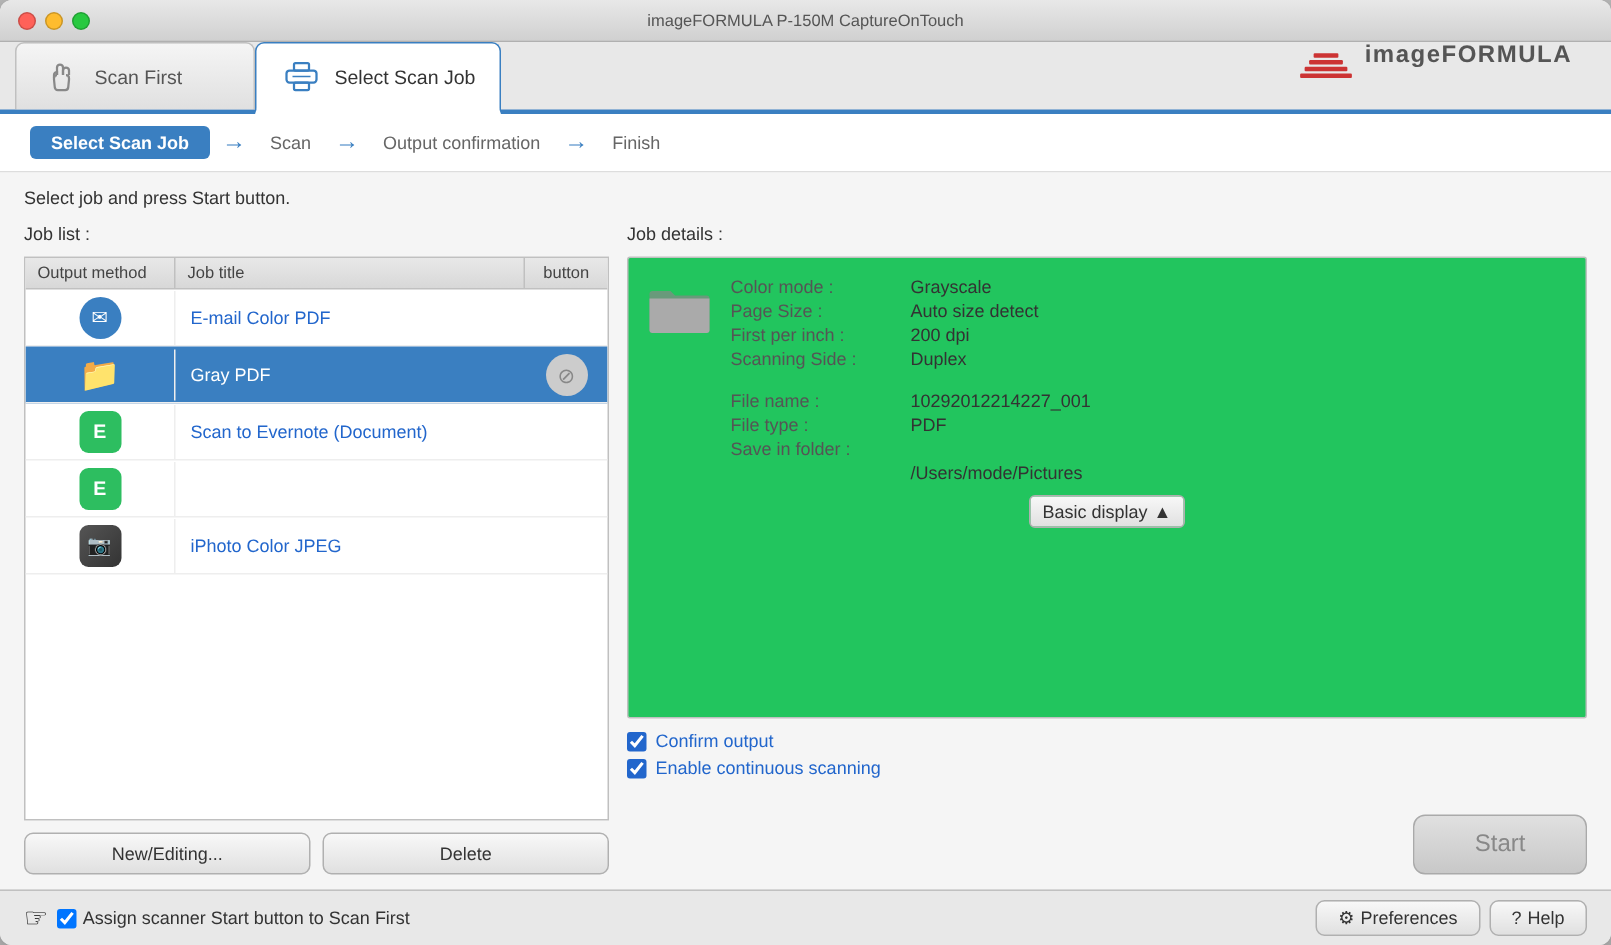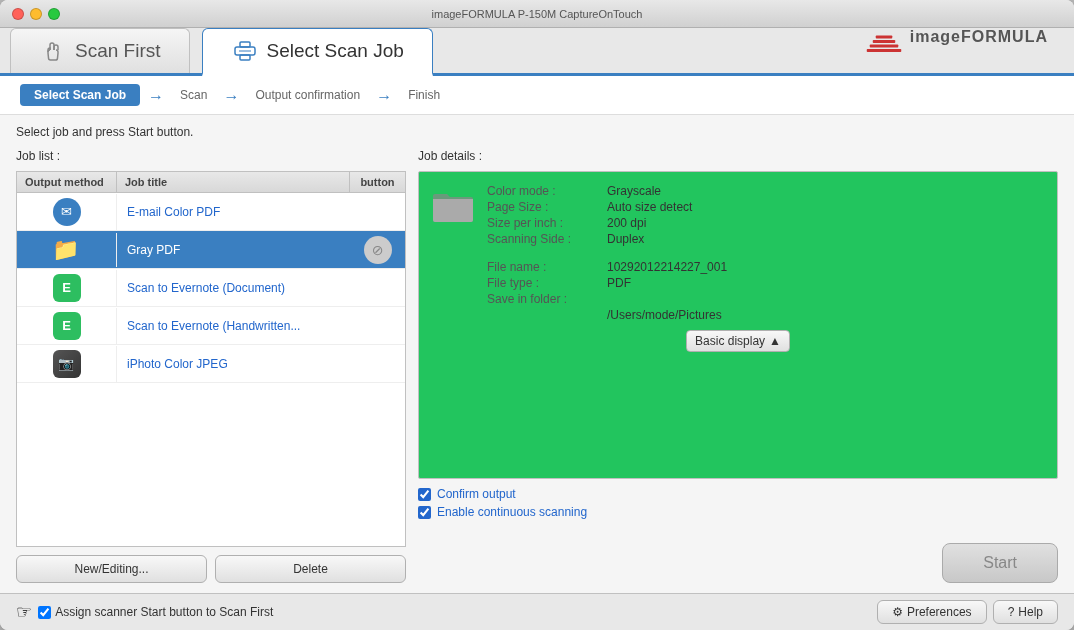--- a/index.html
+++ b/index.html
@@ -55,29 +55,29 @@
     .tab-bar {
       display: flex;
       background: #e8e8e8;
       border-bottom: 3px solid #3a7fc1;
       padding: 0 10px;
       gap: 0;
     }
     .tab {
       display: flex;
       align-items: center;
-      padding: 8px 28px;
+      padding: 8px 16px;
       cursor: pointer;
-      font-size: 19px;
+      font-size: 13px;
       font-weight: 500;
       color: #555;
       border: 1px solid #c0c0c0;
       border-bottom: none;
       background: linear-gradient(to bottom, #f5f5f5, #e0e0e0);
-      margin-right: 12px;
+      margin-right: 0;
       border-radius: 6px 6px 0 0;
       gap: 8px;
       min-width: 160px;
     }
     .tab.active {
       background: white;
       color: #333;
       border-color: #3a7fc1;
       border-bottom: 3px solid white;
       margin-bottom: -3px;
@@ -166,21 +166,20 @@
     .job-table {
       border: 1px solid #c0c0c0;
       background: white;
       flex: 1;
       overflow: hidden;
     }
     .job-table-header {
       display: flex;
       background: linear-gradient(to bottom, #e8e8e8, #d8d8d8);
       border-bottom: 1px solid #c0c0c0;
-      font-weight: bold;
     }
     .th-method {
       width: 100px;
       padding: 4px 8px;
       font-size: 11px;
       color: #444;
       border-right: 1px solid #c0c0c0;
     }
     .th-title {
       flex: 1;
@@ -547,23 +546,20 @@
             </div>
             <div class="job-title-cell">
               <span class="job-title-text">Scan to Evernote (Document)</span>
             </div>
             <div class="job-button-cell"></div>
           </div>
           <div class="job-row">
             <div class="job-method-cell">
               <div class="icon-evernote" style="background:#2dbe60">E</div>
             </div>
-            <div class="job-title-cell">
-              <span class="job-title-text">Scan to Evernote (Handwritten...</span>
-            </div>
             <div class="job-button-cell"></div>
           </div>
           <div class="job-row">
             <div class="job-method-cell">
               <div class="icon-iphoto">📷</div>
             </div>
             <div class="job-title-cell">
               <span class="job-title-text">iPhoto Color JPEG</span>
             </div>
             <div class="job-button-cell"></div>
@@ -588,21 +584,21 @@
             <div class="details-fields">
               <div class="detail-row">
                 <span class="detail-label">Color mode :</span>
                 <span class="detail-value">Grayscale</span>
               </div>
               <div class="detail-row">
                 <span class="detail-label">Page Size :</span>
                 <span class="detail-value">Auto size detect</span>
               </div>
               <div class="detail-row">
-                <span class="detail-label">Size per inch :</span>
+                <span class="detail-label">First per inch :</span>
                 <span class="detail-value">200 dpi</span>
               </div>
               <div class="detail-row">
                 <span class="detail-label">Scanning Side :</span>
                 <span class="detail-value">Duplex</span>
               </div>
               <div class="detail-divider"></div>
               <div class="detail-row">
                 <span class="detail-label">File name :</span>
                 <span class="detail-value">10292012214227_001</span>

